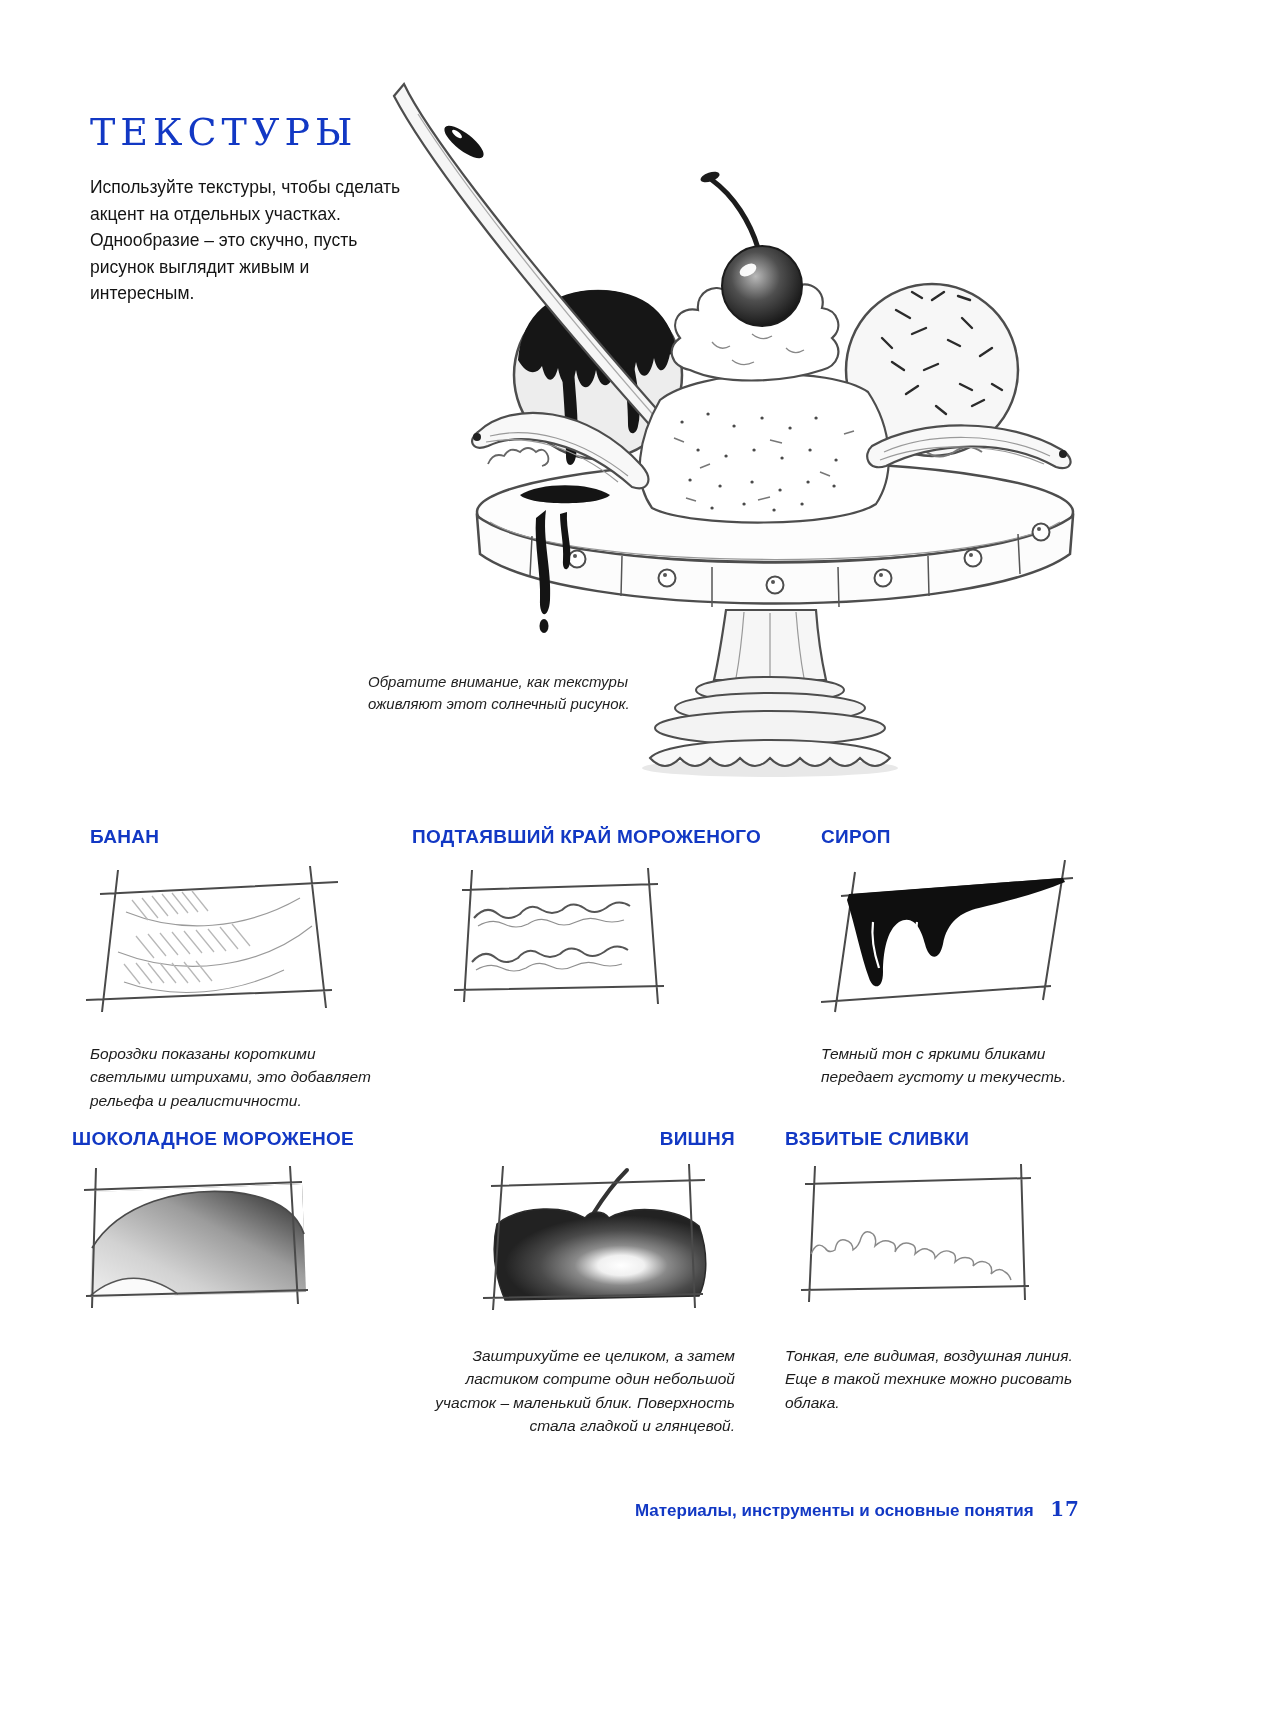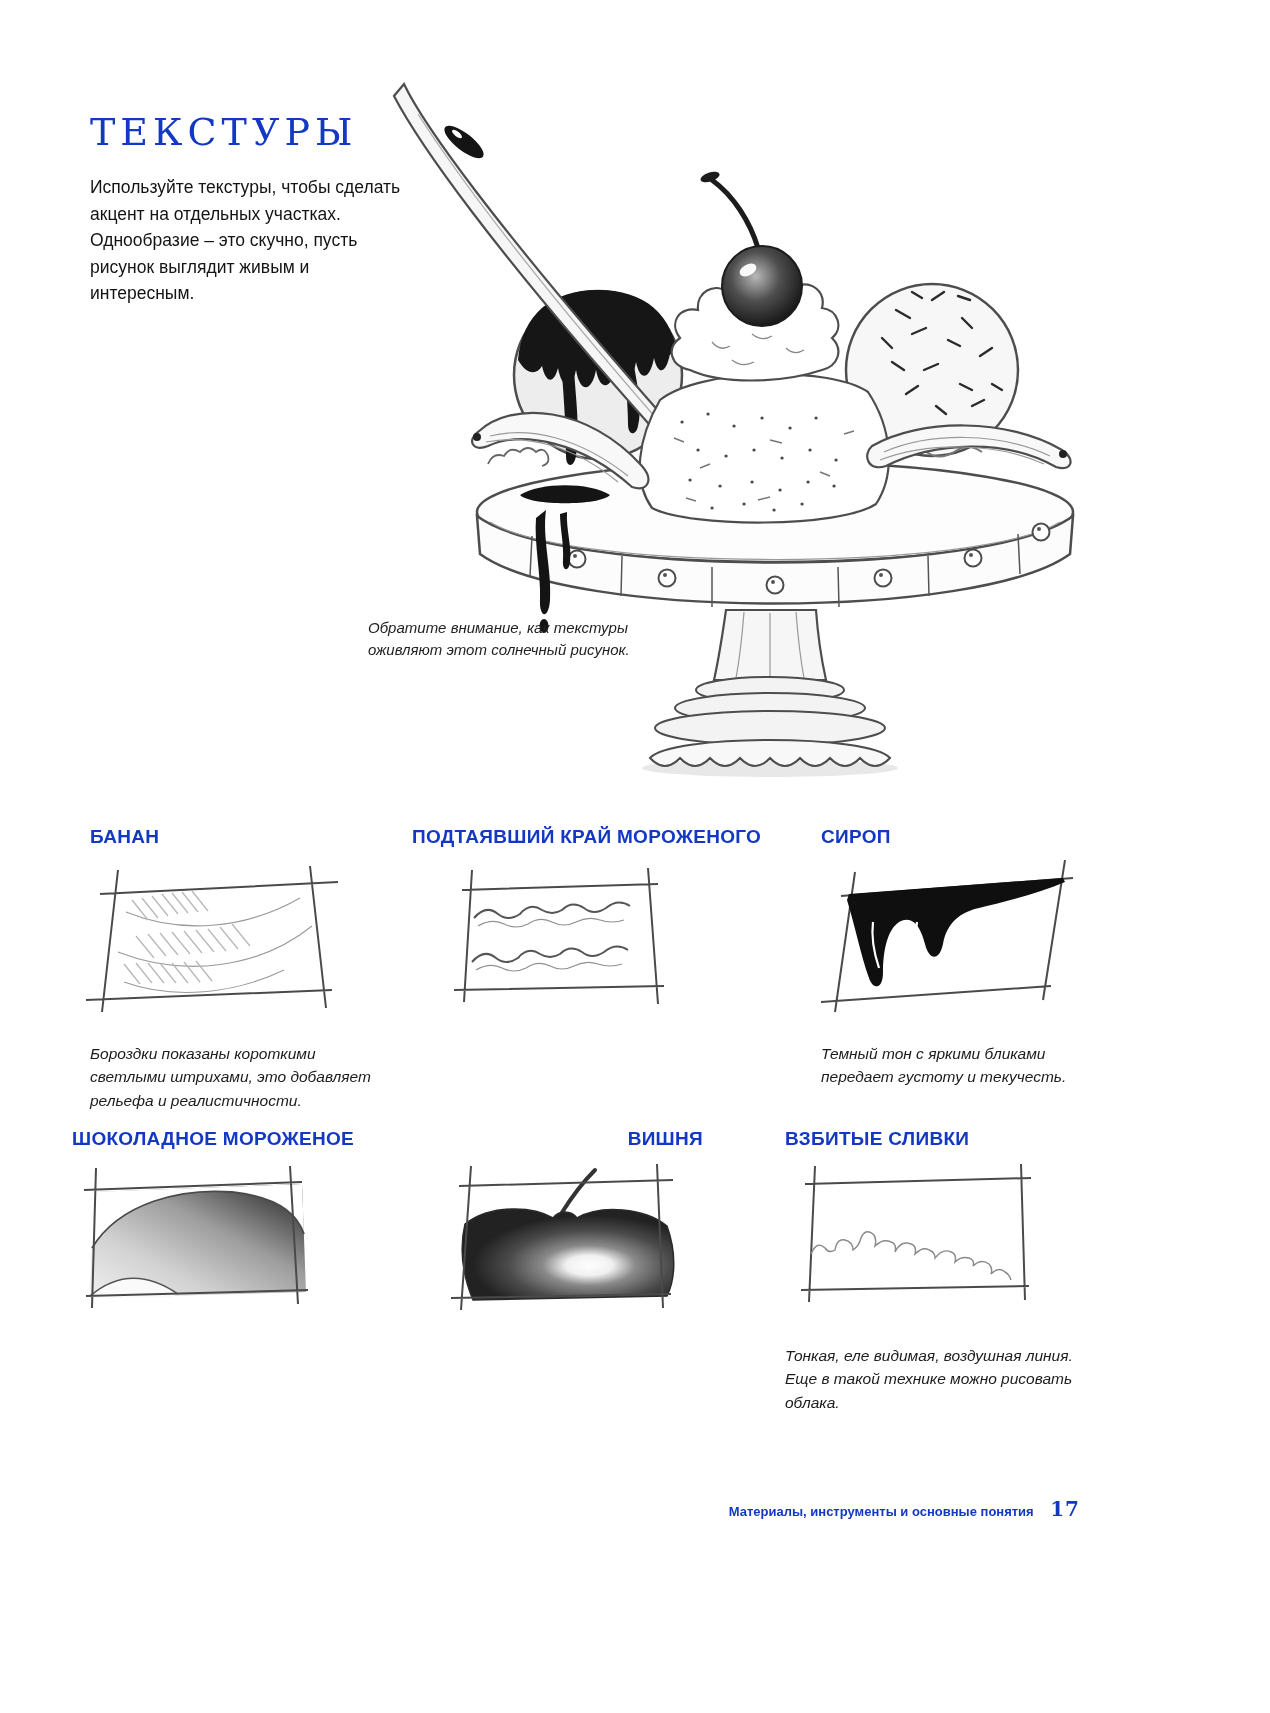--- a/index.html
+++ b/index.html
@@ -14,21 +14,21 @@
     position:absolute; left:90px; top:110px;
     font-family:"DejaVu Serif",serif; font-weight:normal; font-size:38px;
     letter-spacing:5px; color:var(--accent);
   }
   .intro {
     position:absolute; left:90px; top:174px; width:316px;
     font-size:17.5px; line-height:1.52; color:#141414;
   }
   .illustration { position:absolute; left:360px; top:70px; width:740px; height:715px; }
   .illu-caption {
-    position:absolute; left:368px; top:617px; width:270px;
+    position:absolute; left:368px; top:671px; width:270px;
     font-size:15px; font-style:italic; line-height:1.45; color:#1f1f1f;
   }
   .sample { position:absolute; }
   .s-head {
     font-size:19px; font-weight:bold; color:var(--accent);
     white-space:nowrap; letter-spacing:0.3px; height:30px;
   }
   .s-fig { height:182px; margin-top:4px; }
   .s-cap { font-size:15.5px; font-style:italic; line-height:1.5; color:#1c1c1c; }
 
@@ -42,21 +42,21 @@
   .pos-r1c1 .s-fig { margin-left:-6px; }
   .pos-r1c2 .s-fig { margin-left:20px; }
   .pos-r1c2 .s-cap { margin-left:22px; }
   .pos-r2c2 .s-fig { margin-left:-2px; }
 
   .w280 { width:280px; } .w290 { width:290px; } .w300 { width:300px; }
 
   .footer {
     position:absolute; top:1497px; right:190px; white-space:nowrap; text-align:right;
   }
-  .f-sec { color:var(--accent); font-weight:bold; font-size:13px; }
+  .f-sec { color:var(--accent); font-weight:bold; font-size:17px; }
   .f-num {
     color:var(--accent); font-family:"DejaVu Serif",serif; font-weight:bold;
     font-size:20px; margin-left:12px; letter-spacing:1px;
   }
 </style>
 </head>
 <body>
 
 <div class="page">
 
@@ -238,20 +238,21 @@
             <stop offset="0.4" stop-color="#8a8a8a"></stop>
             <stop offset="0.7" stop-color="#4a4a4a"></stop>
             <stop offset="1" stop-color="#222222"></stop>
           </radialGradient>
         </defs>
         <path d="M128,52 C138,36 150,20 162,8" stroke="#333333" stroke-width="4" fill="none" stroke-linecap="round"></path>
         <path d="M32,62 C58,42 100,44 120,56 C126,48 138,48 144,56 C168,42 212,46 234,64 C244,92 242,118 234,134 L40,138 C30,114 26,88 32,62 Z" fill="url(#cherrySG)" stroke="#2a2a2a" stroke-width="1.5"></path>
         <path d="M26,24 L240,18 M18,136 L238,132 M38,4 L28,148 M224,2 L230,146" stroke="#4a4a4a" stroke-width="2" fill="none"></path>
       </svg>
     </div>
+    <p class="s-cap w300">Заштрихуйте ее целиком, а затем ластиком сотрите один небольшой участок – маленький блик. Поверхность стала гладкой и глянцевой.</p>
   </section>
 
   <section class="sample pos-r2c3">
     <h2 class="s-head">ВЗБИТЫЕ СЛИВКИ</h2>
     <div class="s-fig">
       <svg viewBox="0 0 270 170" width="270" height="170">
         <path d="M20,22 L246,16 M16,128 L244,124 M30,4 L24,140 M236,2 L240,138" stroke="#4a4a4a" stroke-width="2" fill="none"></path>
         <path d="M26,92 q6,-14 14,-6 q4,6 10,2 q2,-12 10,-10 q8,2 8,10 q6,-4 8,-12 q4,-10 12,-4 q4,4 2,12 q8,-8 16,-4 q6,2 4,10 q6,-12 16,-8 q6,2 4,10 q8,-8 14,-4 q6,2 6,8 q8,-10 16,-6 q6,2 4,10 q6,-6 14,-4 q6,2 4,8 q8,-8 16,-2 q4,4 2,10 q8,-8 14,-2 q4,2 6,8" stroke="#8a8a8a" stroke-width="1.4" fill="none"></path>
       </svg>
     </div>

